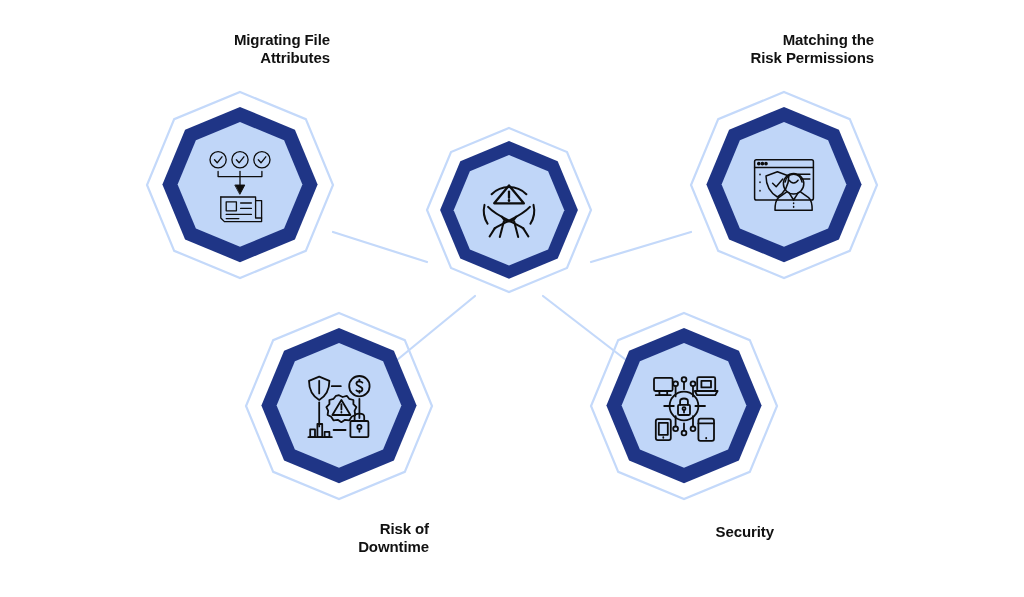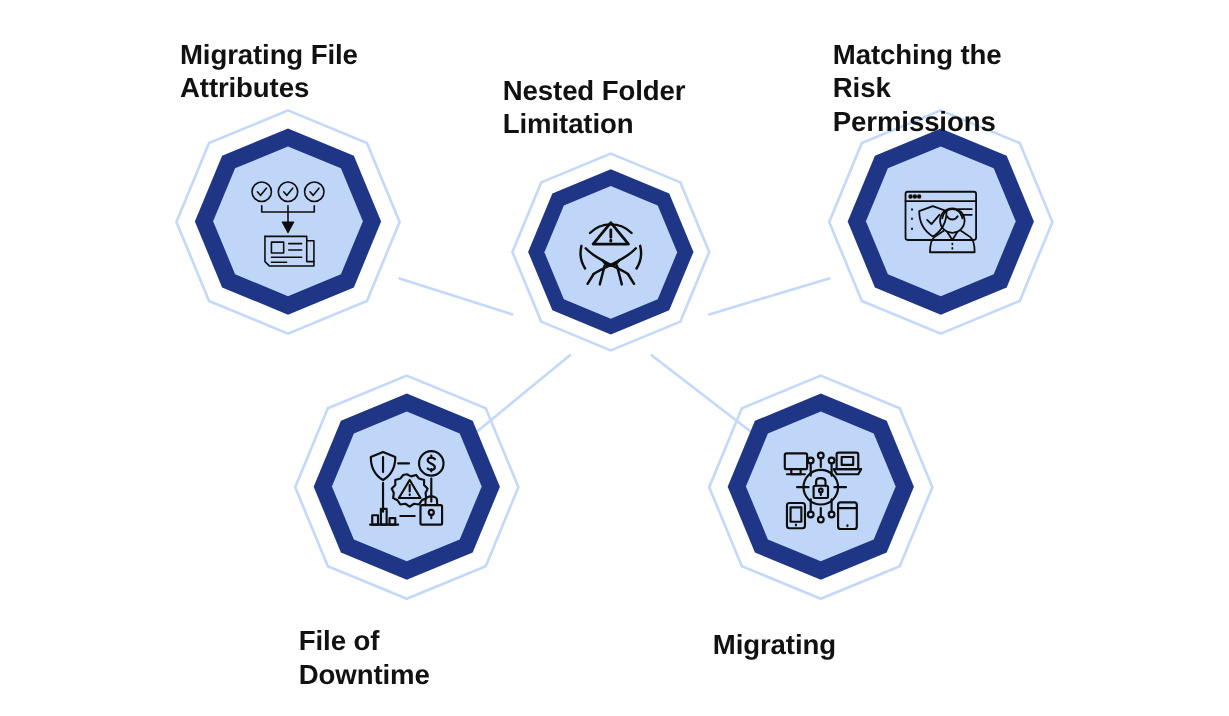--- a/index.html
+++ b/index.html
@@ -21,23 +21,23 @@
   }
   svg.canvas {
     position: absolute;
     top: 0;
     left: 0;
     width: 1024px;
     height: 597px;
   }
   .node-label {
     position: absolute;
-    text-align: left;
+    text-align: right;
     font-family: "Liberation Sans", sans-serif;
-    font-size: 23px;
+    font-size: 15px;
     font-weight: 700;
     line-height: 1.22;
     color: #111111;
     letter-spacing: -0.1px;
     white-space: pre-line;
   }
 </style>
 </head>
 <body>
 
@@ -211,24 +211,22 @@
         <path d="M 115 124 L 115 112 C 115 100 141 100 141 112 L 141 124"></path>
         <circle cx="128" cy="137" r="5"></circle>
         <path d="M 128 142 L 128 150"></path>
       </g>
     </g>
   </svg>
 
   <div class="node-label" style="left:150px; top:31px; width:180px;">Migrating File
 Attributes</div>
 
-  <div class="node-label" style="left:419px; top:61px; width:180px;">Nested Folder
-Limitation</div>
 
   <div class="node-label" style="left:694px; top:31px; width:180px;">Matching the
 Risk Permissions</div>
 
-  <div class="node-label" style="left:249px; top:520px; width:180px;">File of
+  <div class="node-label" style="left:249px; top:520px; width:180px;">Risk of
 Downtime</div>
 
-  <div class="node-label" style="left:594px; top:523px; width:180px;">Migrating</div>
+  <div class="node-label" style="left:594px; top:523px; width:180px;">Security</div>
 
 </div>
 
 </body></html>

